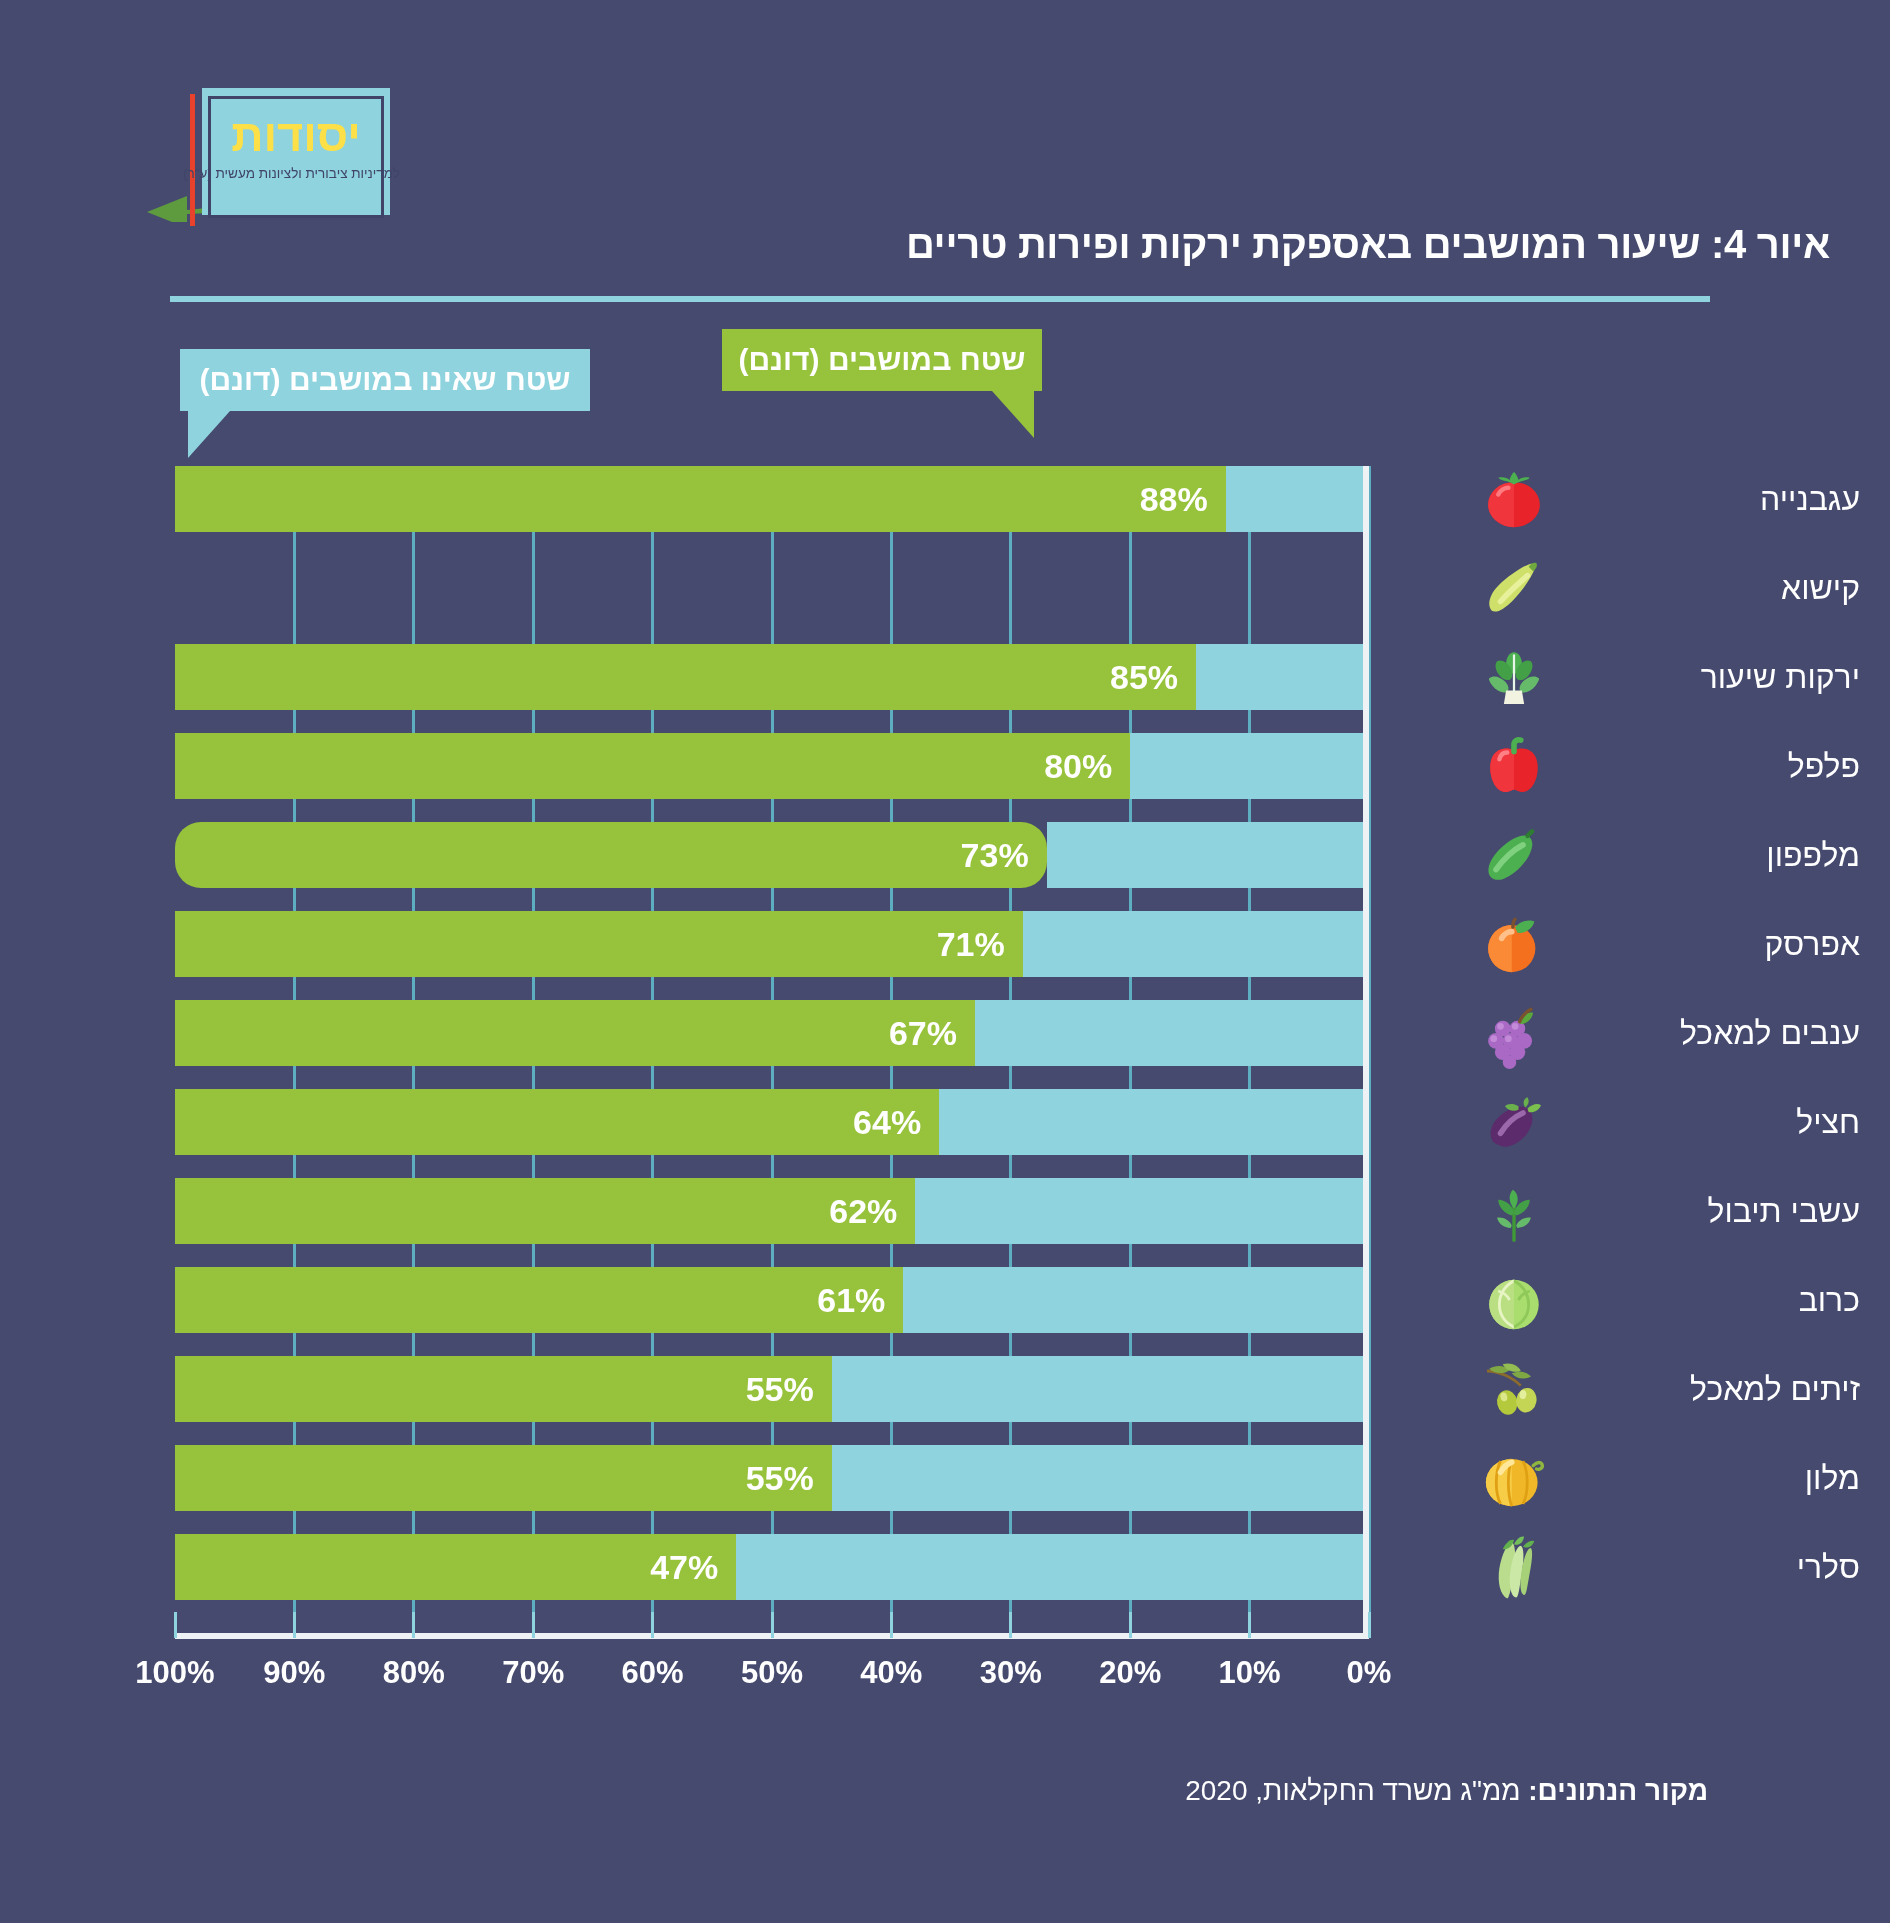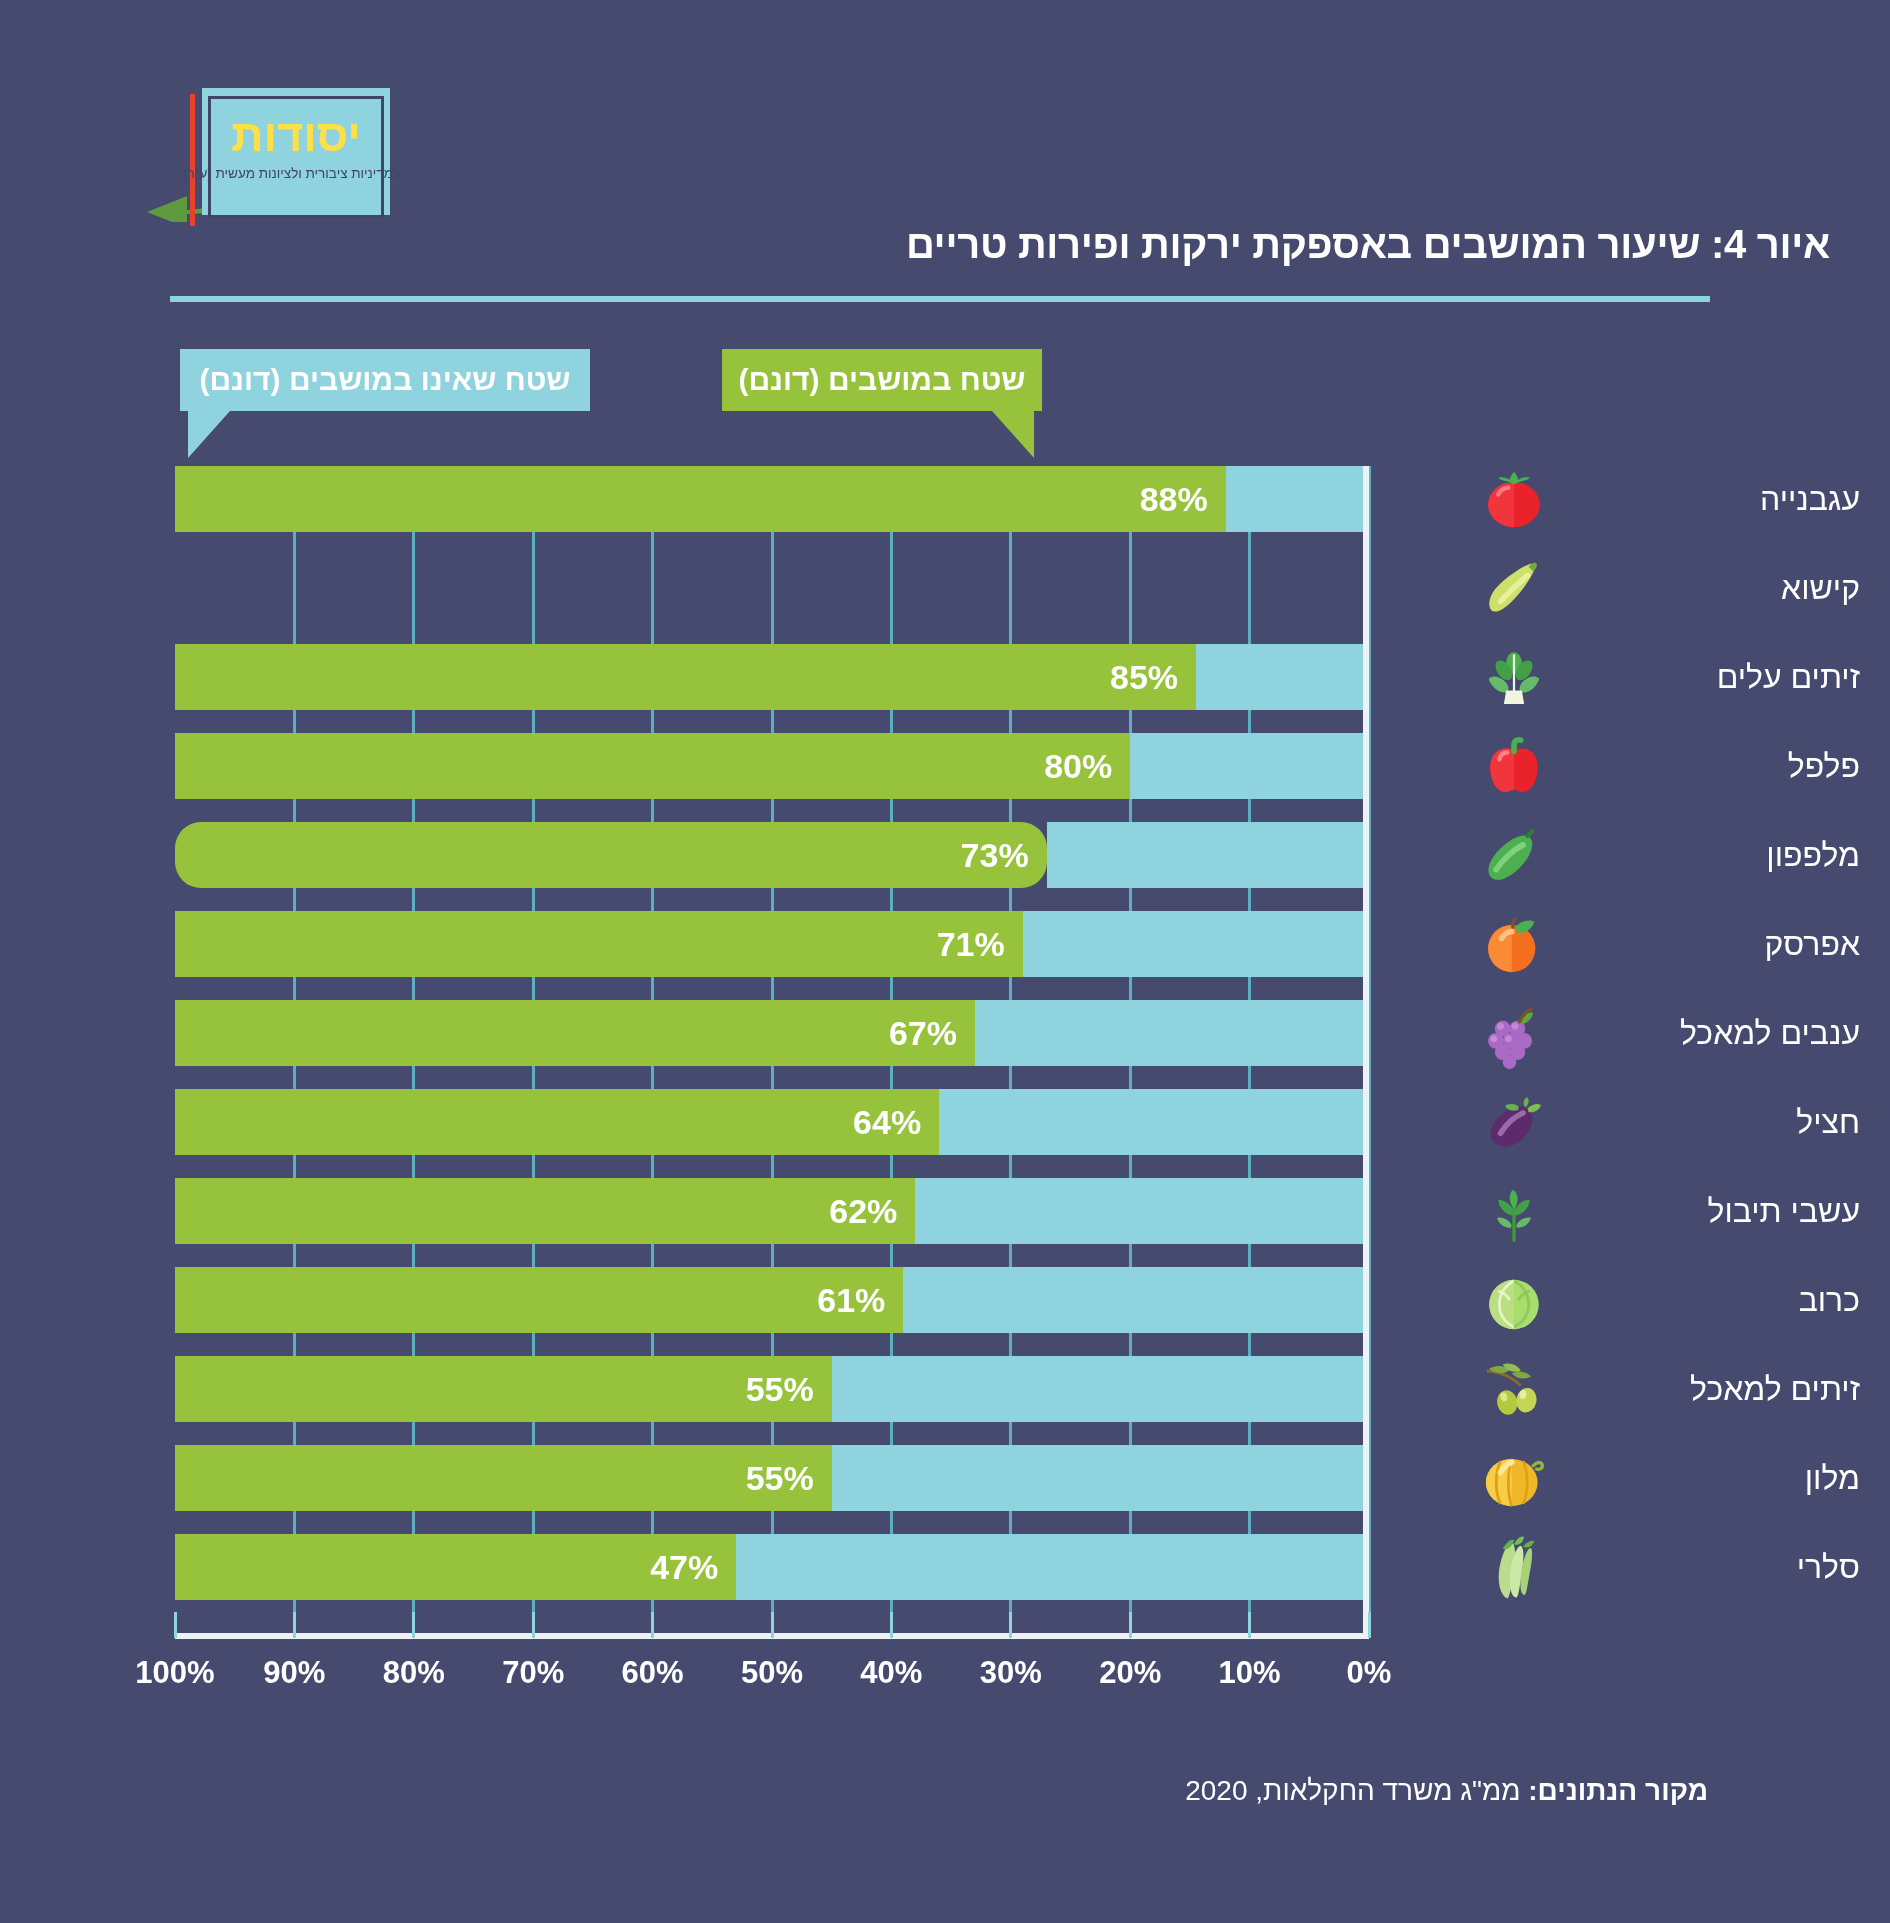--- a/index.html
+++ b/index.html
@@ -134,21 +134,21 @@
     position: absolute;
     left: 8px;
     top: 62px;
     width: 0; height: 0;
     border-left: 0 solid transparent;
     border-right: 42px solid transparent;
     border-top: 47px solid #8fd3de;
   }
   .callout-green {
     left: 722px;
-    top: 349px;
+    top: 329px;
     width: 320px;
     background: #97c23c;
   }
   .callout-green .tail {
     position: absolute;
     right: 8px;
     top: 62px;
     width: 0; height: 0;
     border-left: 42px solid transparent;
     border-right: 0 solid transparent;
@@ -429,21 +429,21 @@
       <span class="cat-label">קישוא</span>
       <span style="display: block; width: 72px;">
         <svg class="cat-icon" viewBox="0 0 64 64">
           <path d="M12 52c-4-5-2-14 6-22 9-9 20-16 27-19 4-2 7 1 5 5-3 7-10 18-19 27-8 8-15 12-19 9z" fill="#cfe06a"></path>
           <path d="M20 44c7-8 17-17 24-23" stroke="#e7f09a" stroke-width="5" fill="none" stroke-linecap="round"></path>
           <path d="M45 13c2-3 5-4 7-3 1 2 0 5-3 7z" fill="#6fa83f"></path>
         </svg>
       </span>
     </div>
     <div class="cat" style="top: 178px;">
-      <span class="cat-label">זיתים עלים</span>
+      <span class="cat-label">ירקות שיעור</span>
       <span style="display: block; width: 72px;">
         <svg class="cat-icon" viewBox="0 0 64 64">
           <path d="M32 10c4 0 7 5 7 10s-3 9-7 9-7-4-7-9 3-10 7-10z" fill="#4caf50"></path>
           <path d="M17 18c4-2 9 1 12 6 2 4 2 8 0 10-3 2-8 0-11-5-3-4-3-9-1-11z" fill="#43a047"></path>
           <path d="M47 18c-4-2-9 1-12 6-2 4-2 8 0 10 3 2 8 0 11-5 3-4 3-9 1-11z" fill="#43a047"></path>
           <path d="M10 33c4-3 10-1 14 3 3 3 4 7 2 9-3 2-9 0-13-5-2-3-4-6-3-7z" fill="#66bb6a"></path>
           <path d="M54 33c-4-3-10-1-14 3-3 3-4 7-2 9 3 2 9 0 13-5 2-3 4-6 3-7z" fill="#66bb6a"></path>
           <path d="M25 44h14l2 12H23z" fill="#f2f3e0"></path>
           <path d="M32 12v34" stroke="#e8f5e9" stroke-width="2"></path>
         </svg>

